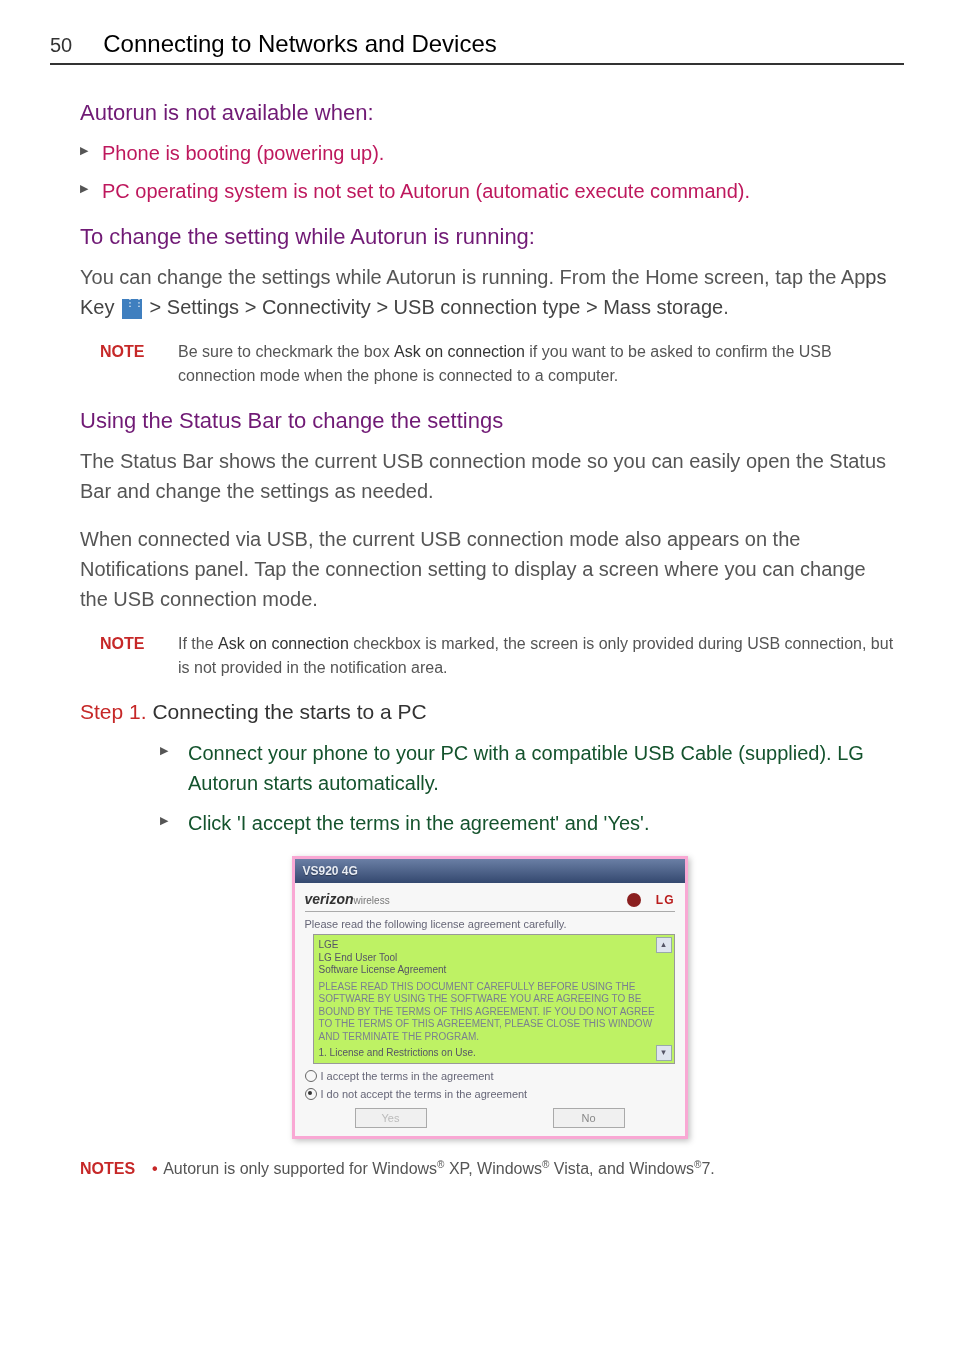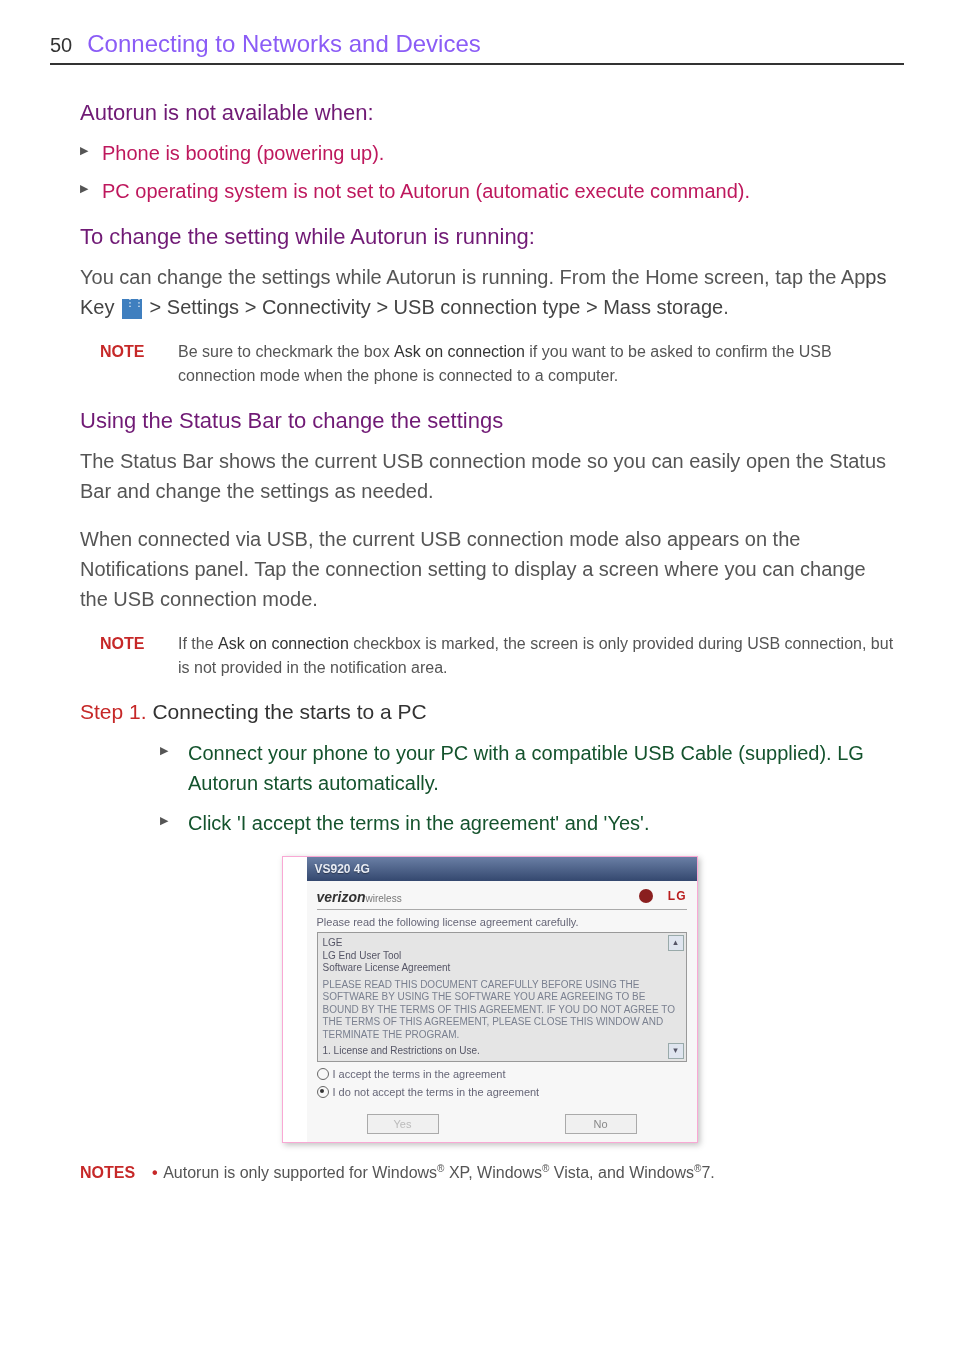--- a/index.html
+++ b/index.html
@@ -12,31 +12,31 @@
   }
   .page {
     padding: 30px 50px 40px 50px;
   }
   .header {
     border-bottom: 2px solid #333;
     padding-bottom: 5px;
     margin-bottom: 35px;
     display: flex;
     align-items: baseline;
-    gap: 15px;
+    gap: 31px;
   }
   .page-num {
     font-size: 20px;
     font-weight: 500;
     color: #333;
   }
   .page-title {
     font-size: 24px;
     font-weight: 400;
-    color: #8b5cf6;
+    color: #000000;
   }
   .content {
     padding-left: 30px;
     padding-right: 5px;
   }
   .h2-red {
     font-size: 22px;
     color: #701a75;
     margin-top: 12px;
     margin-bottom: 12px;
@@ -131,69 +131,68 @@
     left: 0;
     top: 4px;
     font-size: 11px;
     color: #555;
   }
 
   
   .dialog-wrap {
     width: 390px;
     margin: 10px auto 18px auto;
-    border: 1px solid #f9a8d4;
+    border: 3px solid #f9a8d4;
     box-shadow: 2px 2px 6px rgba(0,0,0,0.25);
     font-size: 11px;
     color: #556;
-    padding-left: 24px;
   }
   .dlg-titlebar {
     background: linear-gradient(#6a7fa5, #34486f);
     color: #e8ecf4;
     font-weight: 700;
     padding: 5px 8px;
     font-size: 12px;
     text-shadow: 0 1px 1px rgba(0,0,0,.4);
   }
   .dlg-body {
     background: #f7f7f7;
     padding: 8px 10px;
   }
   .dlg-brand {
     display: flex;
     justify-content: space-between;
-    align-items: flex-start;
+    align-items: flex-end;
     border-bottom: 1px solid #aaa;
     padding-bottom: 4px;
     margin-bottom: 6px;
   }
   .dlg-vz { color: #333; font-style: italic; font-weight: 700; font-size: 14px; }
   .dlg-vz .thin { font-weight: 400; font-size: 10px; color:#777; font-style:normal;}
   .dlg-lg { display:flex; align-items:center; gap:15px; font-weight:700; font-size:12px; color:#b91c1c; letter-spacing:1px;}
   .dlg-lg-dot { width:14px; height:14px; border-radius:50%; background:#8a1f1f; display:inline-block;}
   .dlg-msg { font-size: 11px; color:#667; line-height:1.3; margin-bottom:10px;}
   .dlg-inst { font-size:11px; color:#667; margin-bottom:4px;}
   .dlg-license {
-    border:1px solid #999; background:#e5e5e5; padding:4px 5px;
+    border:1px solid #999; background:#bef264; padding:4px 5px;
     height:120px; overflow:hidden; position:relative; color:#7a8090;
-    font-size:10px; line-height:1.25;
+    font-size:10px; line-height:1.25;margin-left:8px;
   }
   .dlg-license .dk { color:#556; }
   .dlg-scroll-up, .dlg-scroll-dn {
     position:absolute; right:2px; width:14px; height:14px;
     background:#dfe5ef; border:1px solid #9aa; font-size:9px;
     text-align:center; line-height:12px; color:#556;
   }
   .dlg-scroll-up { top:2px; }
   .dlg-scroll-dn { bottom:2px; }
   .dlg-radio-row { margin-top:6px; font-size:11px; color:#667; display:flex; align-items:center; gap:4px;}
   .dlg-radio { width:10px; height:10px; border:1px solid #666; border-radius:50%; display:inline-block; position:relative;}
   .dlg-radio.sel::after { content:""; width:4px; height:4px; background:#333; border-radius:50%; position:absolute; left:2px; top:2px;}
-  .dlg-btns { display:flex; justify-content:space-between; margin-top:16px; padding:0 50px;}
+  .dlg-btns { display:flex; justify-content:space-between; margin-top:8px; padding:0 50px;}
   .dlg-btn { width:70px; text-align:center; font-size:11px; padding:3px 0; border:1px solid #aaa; background:#f0f0f0; color:#888;}
   .dlg-btn.disabled { color:#bbb; }
 
   .notes-row {
     display:flex; gap:12px; margin:10px 0 0 0; font-size:16px; line-height:1.5;
   }
   .notes-row .note-label { min-width:60px;}
   .notes-text { color:#555; }
   .notes-bullet { color:#c62828; font-weight:700; margin-right:2px;}
   sup { font-size:10px; }

